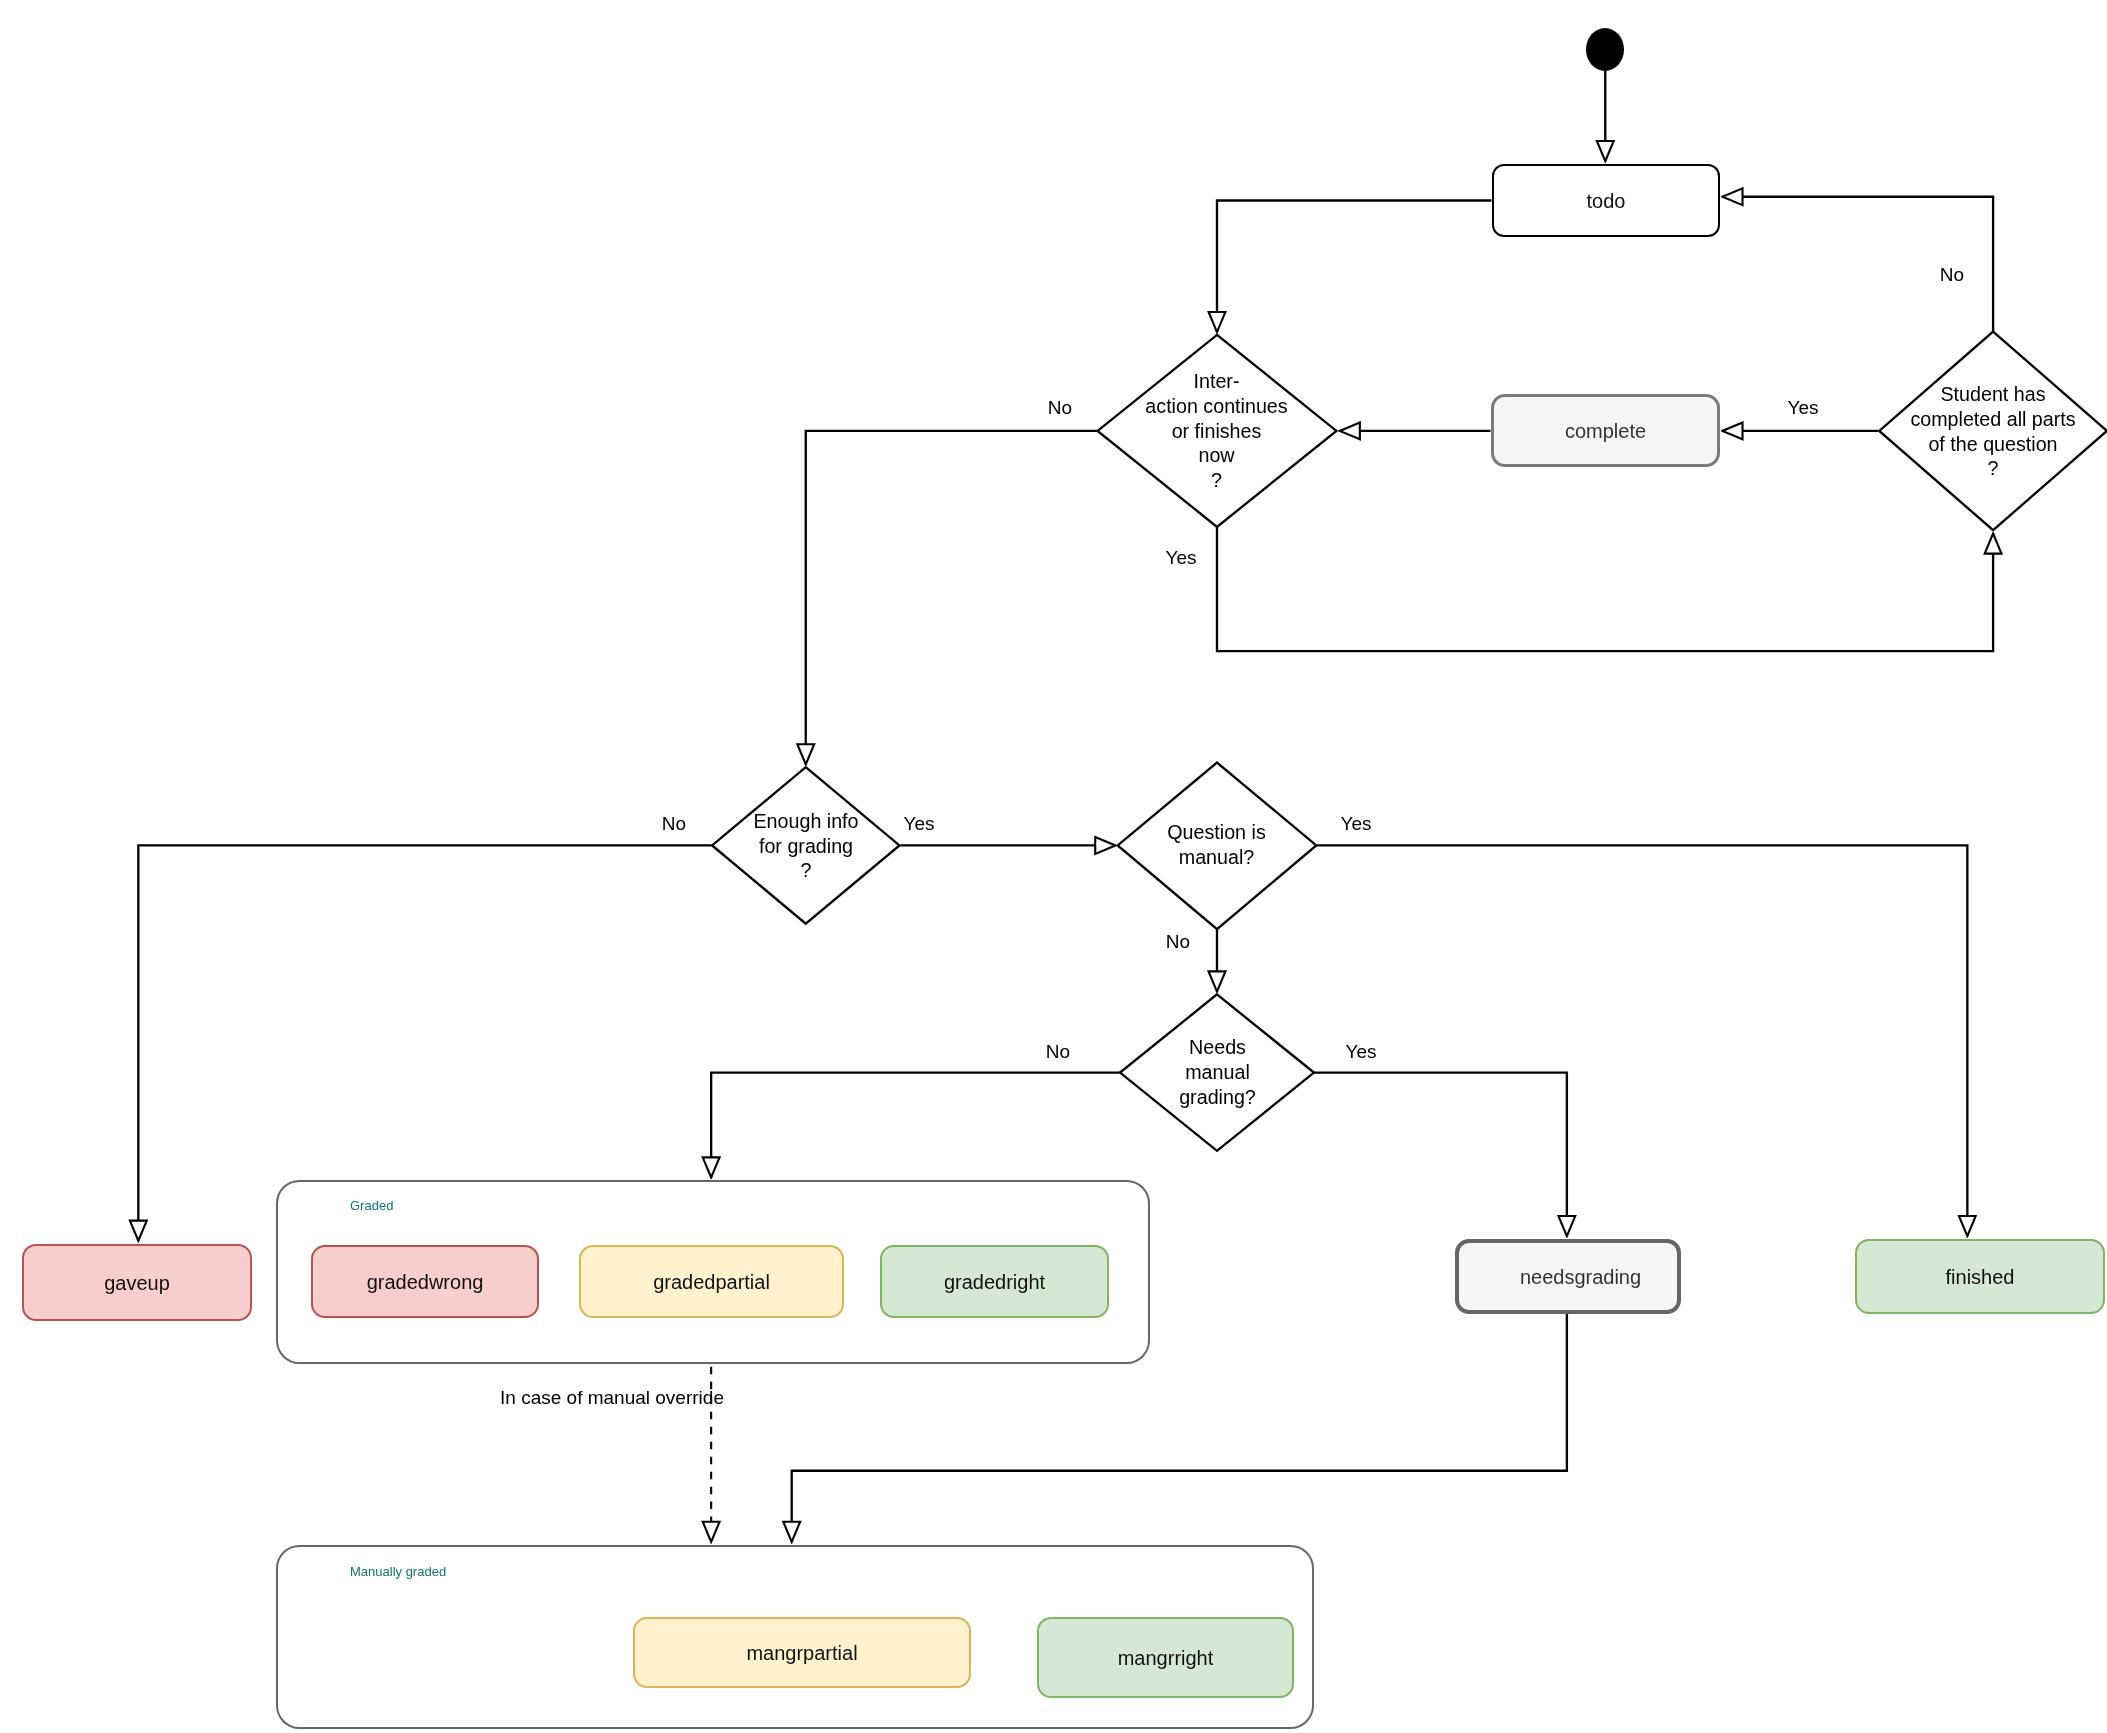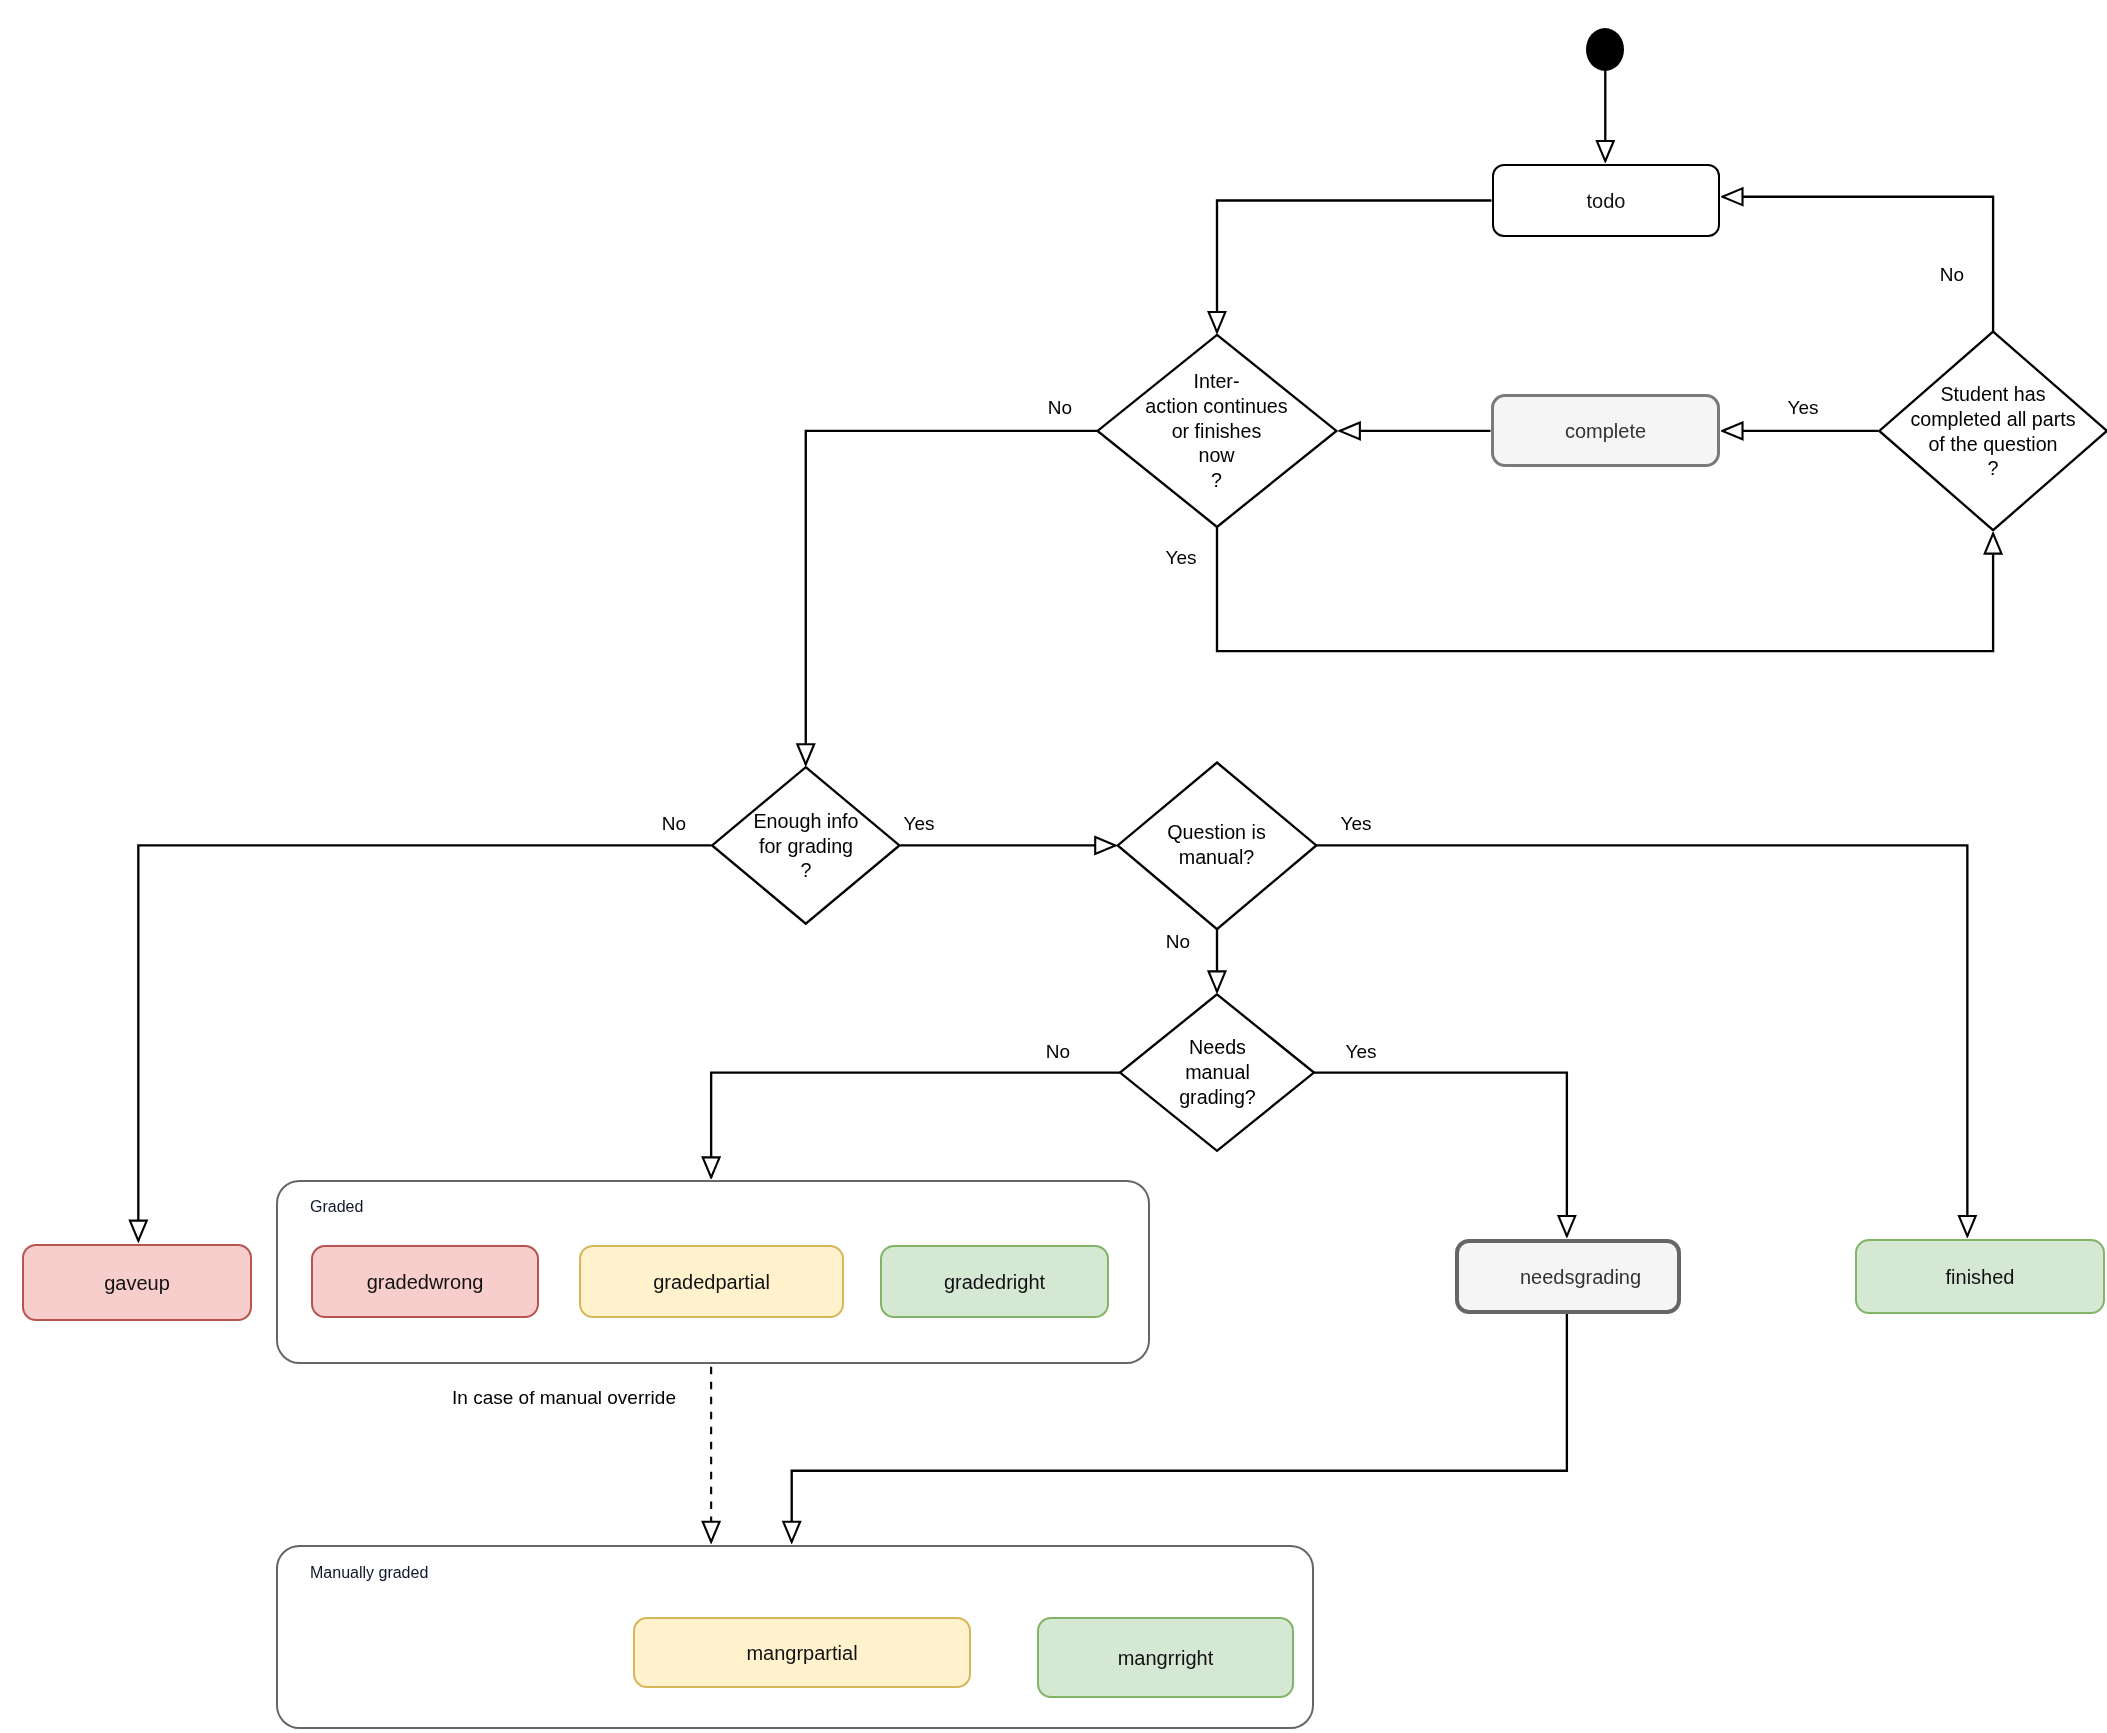--- a/index.html
+++ b/index.html
@@ -58,23 +58,24 @@
   .state.gray-strong { background: #f5f5f5; border: 4.2px solid #666666; border-radius: 14px; color: #333333; }
   .group-box {
     position: absolute;
     box-sizing: border-box;
     background: #ffffff;
     border: 2.8px solid #666666;
     border-radius: 23.4px;
   }
   .group-title {
     position: absolute;
-    font-size: 16px;
-    color: #0f172a;
+    font-size: 13px;
+    color: #0f766e;
     white-space: nowrap;
+    margin-left: 40px;
   }
   .diamond-text {
     position: absolute;
     display: flex;
     flex-direction: column;
     align-items: center;
     justify-content: center;
     text-align: center;
     font-size: 19.7px;
     line-height: 1.26;
@@ -88,20 +89,21 @@
     white-space: nowrap;
     background: #ffffff;
     padding: 0 2.8px;
   }
   .note {
     position: absolute;
     transform: translate(-50%, -50%);
     font-size: 19px;
     color: #000000;
     white-space: nowrap;
+    margin-left: 48px;
   }
   .start-circle {
     position: absolute;
     background: #000000;
     border-radius: 50%;
   }
 </style>
 </head>
 <body>
 

